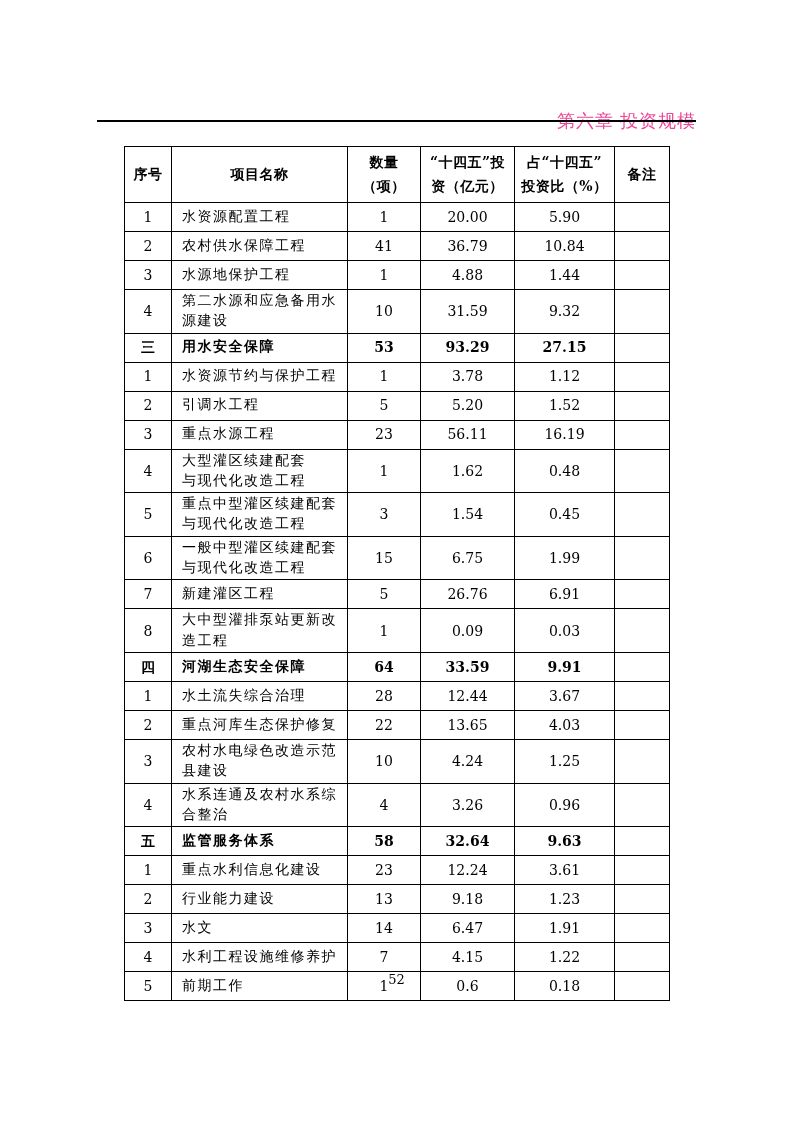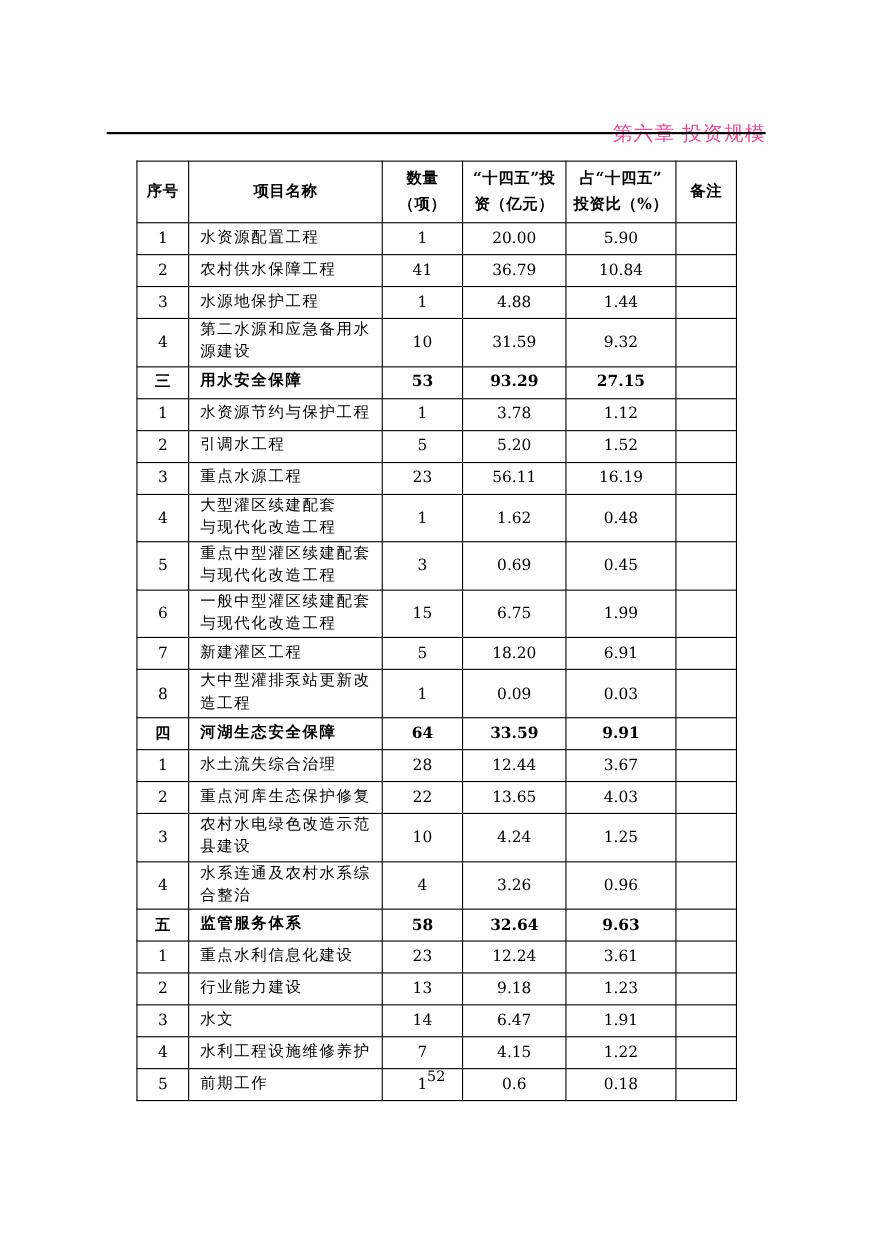--- a/index.html
+++ b/index.html
@@ -181,38 +181,38 @@
         <td class="col-qty">1</td>
         <td class="col-investment">1.62</td>
         <td class="col-share">0.48</td>
         <td class="col-remark"></td>
       </tr>
       <tr>
         <td class="col-no">5</td>
         <td class="col-name">重点中型灌区续建配套
 与现代化改造工程</td>
         <td class="col-qty">3</td>
-        <td class="col-investment">0.69</td>
+        <td class="col-investment">1.54</td>
         <td class="col-share">0.45</td>
         <td class="col-remark"></td>
       </tr>
       <tr>
         <td class="col-no">6</td>
         <td class="col-name">一般中型灌区续建配套
 与现代化改造工程</td>
         <td class="col-qty">15</td>
         <td class="col-investment">6.75</td>
         <td class="col-share">1.99</td>
         <td class="col-remark"></td>
       </tr>
       <tr>
         <td class="col-no">7</td>
         <td class="col-name">新建灌区工程</td>
         <td class="col-qty">5</td>
-        <td class="col-investment">18.20</td>
+        <td class="col-investment">26.76</td>
         <td class="col-share">6.91</td>
         <td class="col-remark"></td>
       </tr>
       <tr>
         <td class="col-no">8</td>
         <td class="col-name">大中型灌排泵站更新改
 造工程</td>
         <td class="col-qty">1</td>
         <td class="col-investment">0.09</td>
         <td class="col-share">0.03</td>

